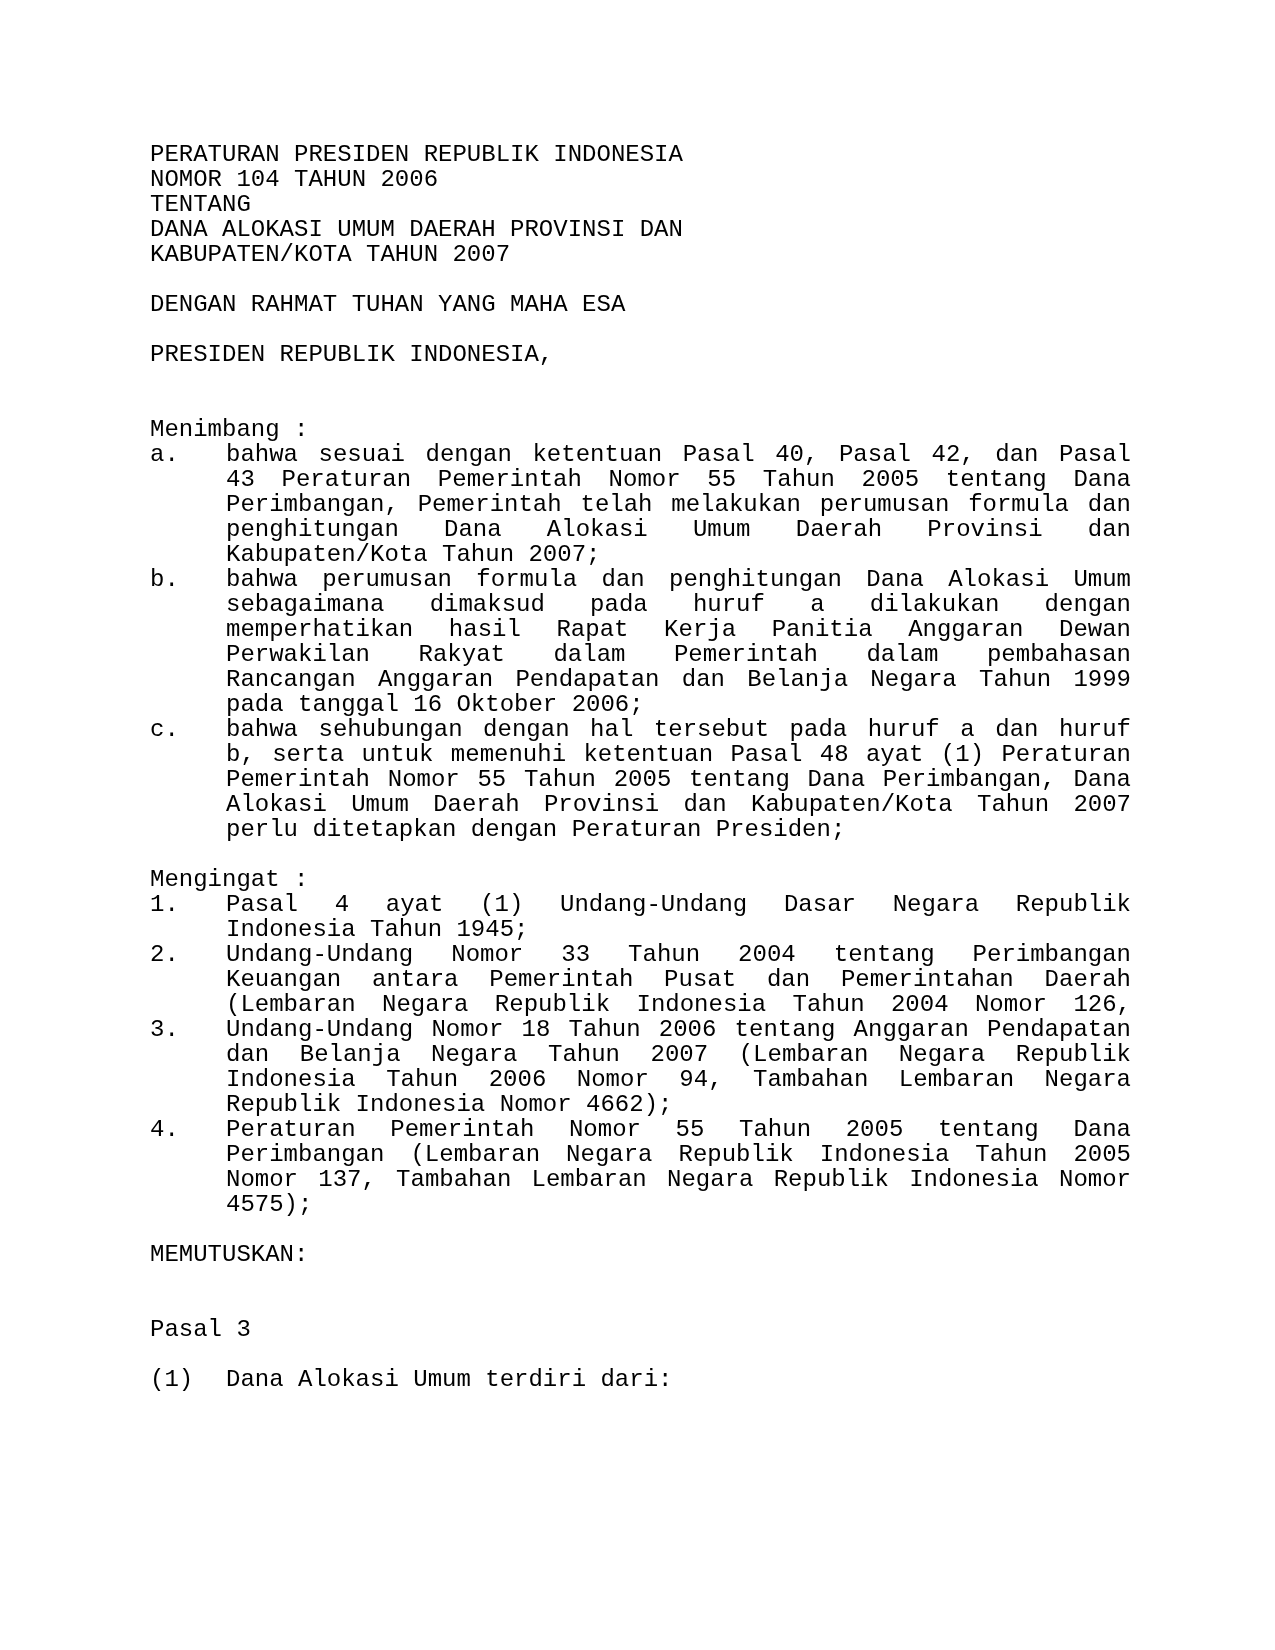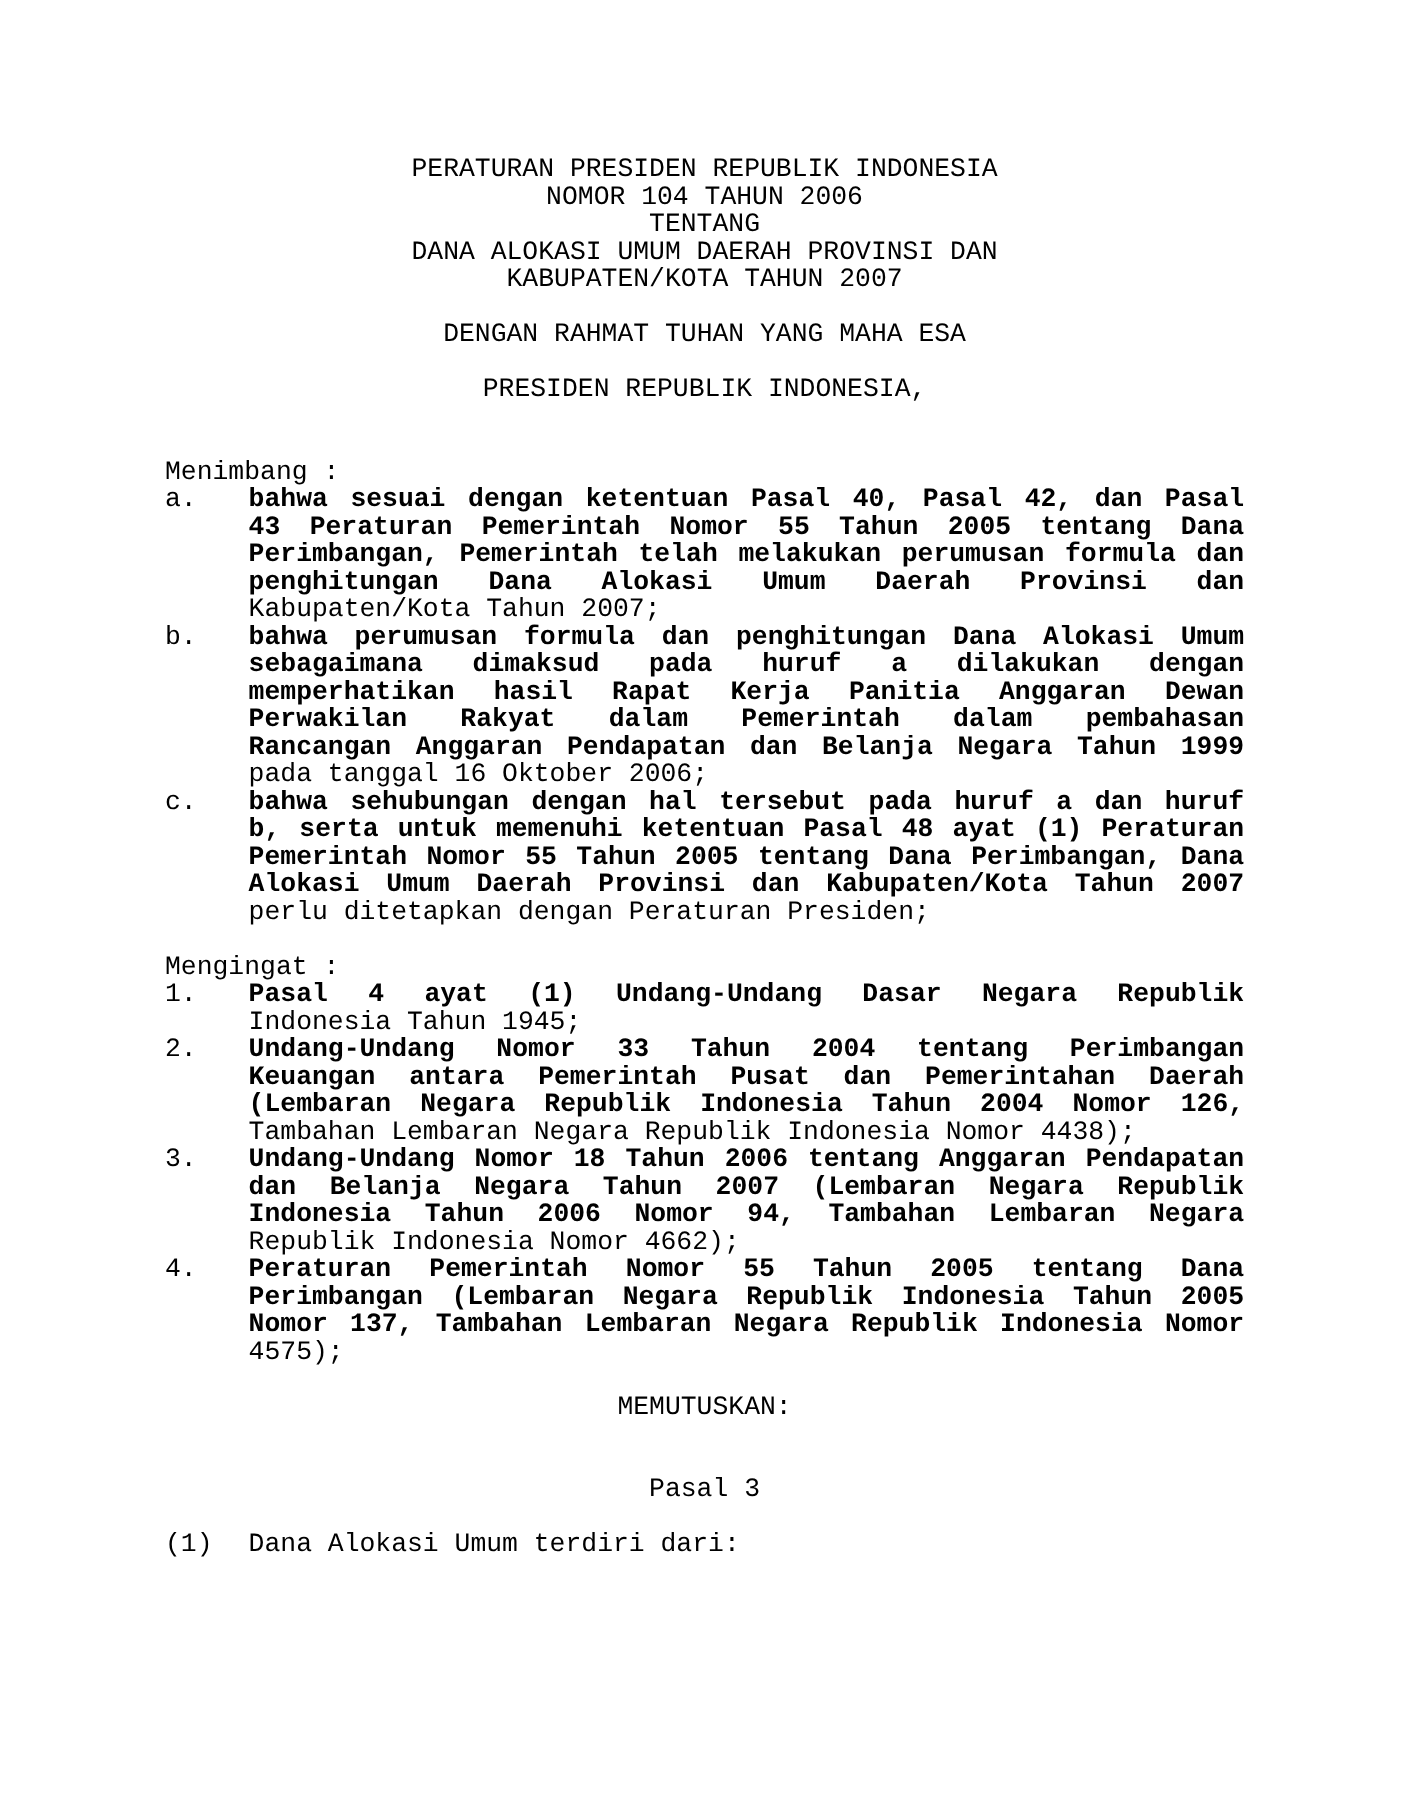--- a/index.html
+++ b/index.html
@@ -12,22 +12,22 @@
     color: #000000;
     font-family: "Liberation Mono", "DejaVu Sans Mono", monospace;
     font-size: 24px;
     line-height: 25px;
     padding: 142px 144px 0 150px;
     overflow: hidden;
   }
   .block { margin: 0; }
   .blank { height: 25px; }
   .ln { height: 25px; white-space: normal; }
-  .center .ln { text-align: center; }
-  .jf { text-align: justify; text-align-last: justify; font-weight: bold; }
+  .center .ln { }
+  .jf { text-align: justify; text-align-last: justify; }
   .item { position: relative; padding-left: 76px; }
   .para { }
   .marker { position: absolute; left: 0; top: 0; width: 76px; }
 </style>
 </head>
 <body>
 
 <div class="page">
   <div>
       <div class="block center">
@@ -82,21 +82,20 @@
       <div class="block item">
         <span class="marker">1.</span>
         <div class="ln jf">Pasal 4 ayat (1) Undang-Undang Dasar Negara Republik</div>
         <div class="ln">Indonesia Tahun 1945;</div>
       </div>
       <div class="block item">
         <span class="marker">2.</span>
         <div class="ln jf">Undang-Undang Nomor 33 Tahun 2004 tentang Perimbangan</div>
         <div class="ln jf">Keuangan antara Pemerintah Pusat dan Pemerintahan Daerah</div>
         <div class="ln jf">(Lembaran Negara Republik Indonesia Tahun 2004 Nomor 126,</div>
-        <div class="ln">Tambahan Lembaran Negara Republik Indonesia Nomor 4438);</div>
       </div>
       <div class="block item">
         <span class="marker">3.</span>
         <div class="ln jf">Undang-Undang Nomor 18 Tahun 2006 tentang Anggaran Pendapatan</div>
         <div class="ln jf">dan Belanja Negara Tahun 2007 (Lembaran Negara Republik</div>
         <div class="ln jf">Indonesia Tahun 2006 Nomor 94, Tambahan Lembaran Negara</div>
         <div class="ln">Republik Indonesia Nomor 4662);</div>
       </div>
       <div class="block item">
         <span class="marker">4.</span>

